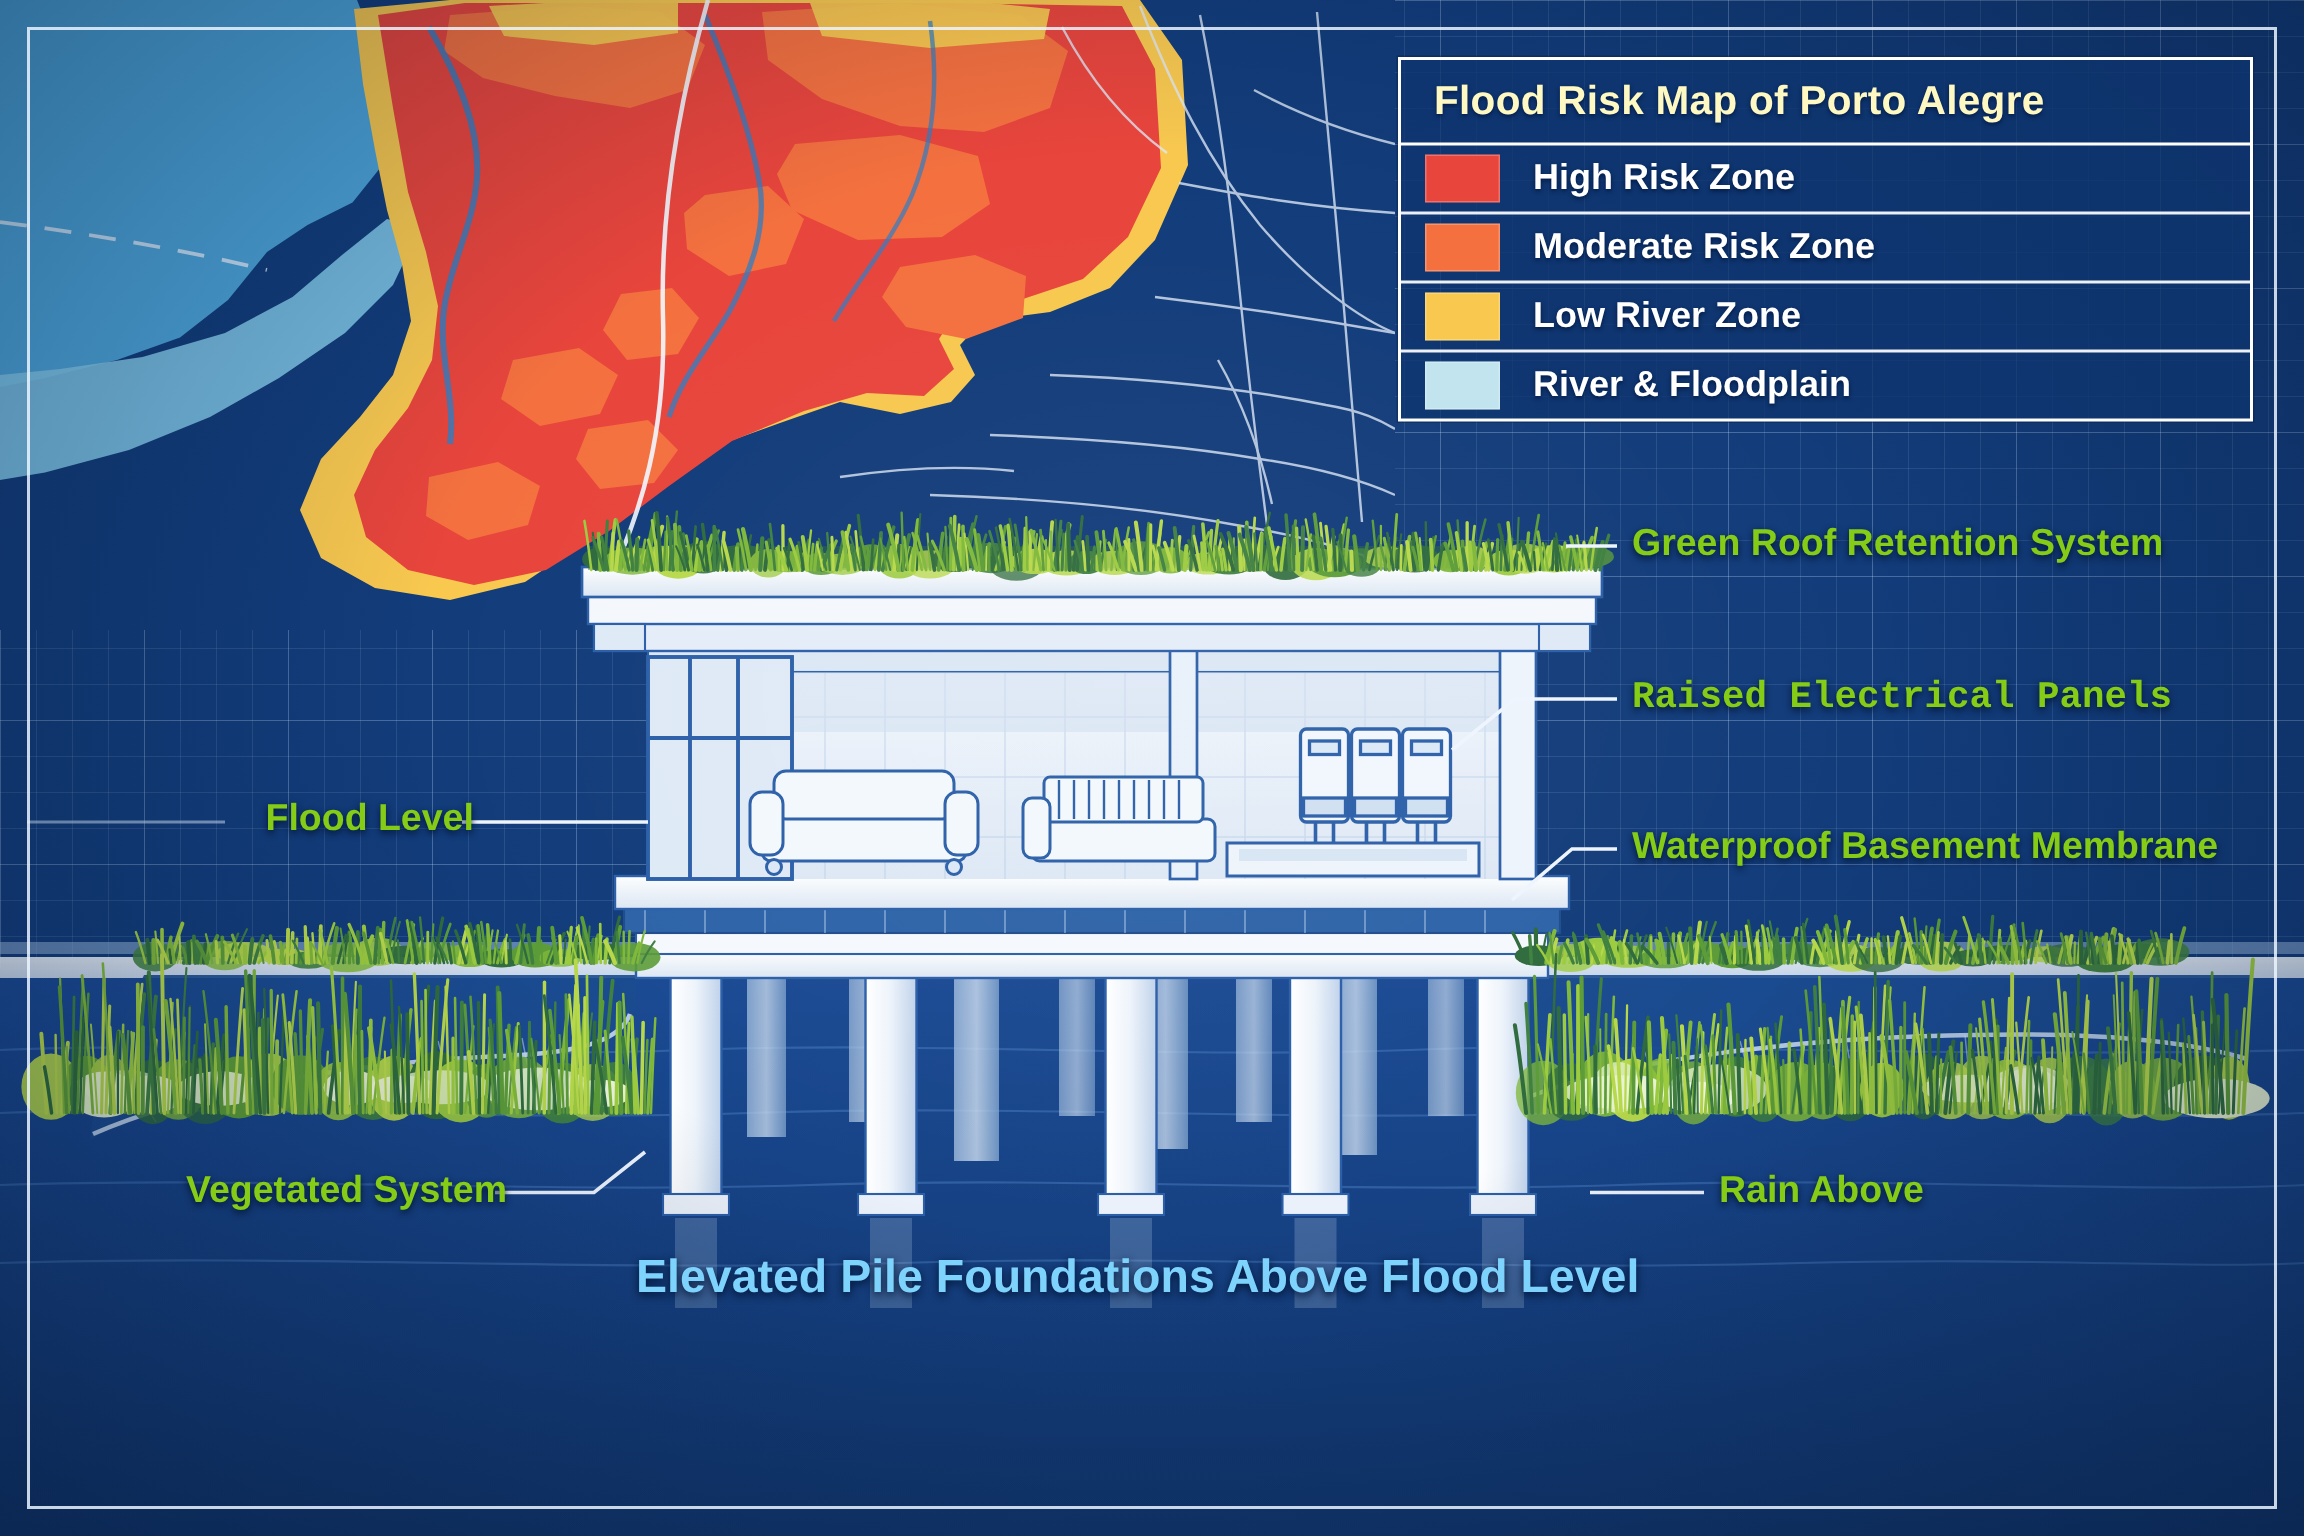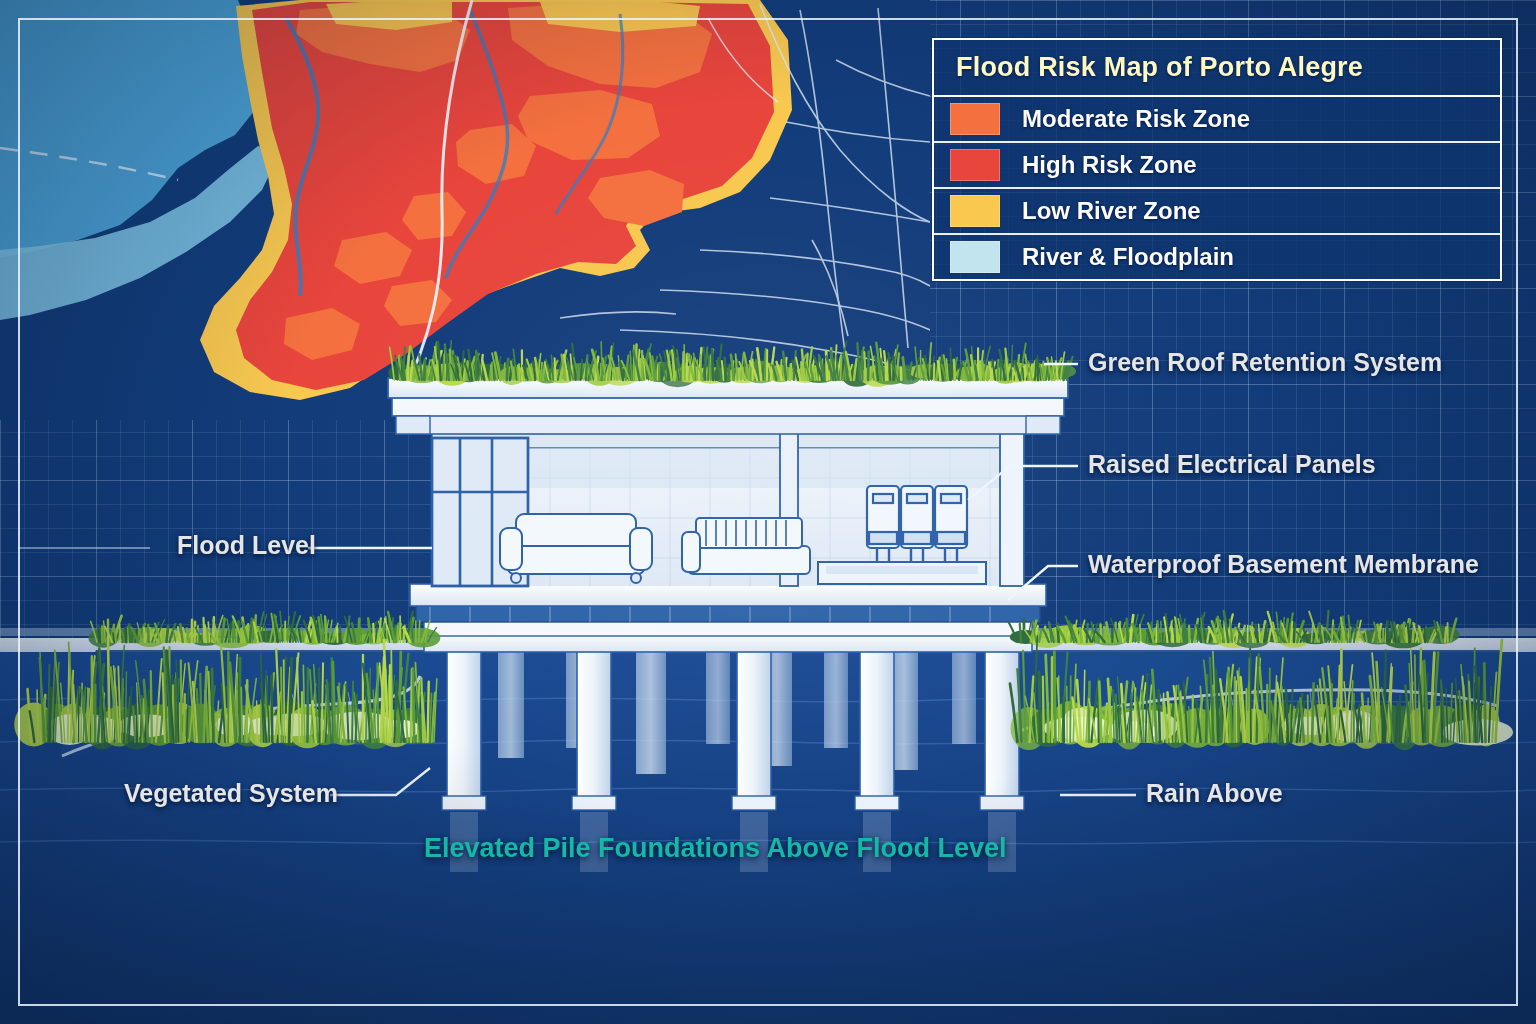--- a/index.html
+++ b/index.html
@@ -46,23 +46,23 @@
     text-shadow:0 1px 3px rgba(0,20,60,.8);
   }
   .legend-row{
     display:flex;align-items:center;height:44px;padding-left:16px;
     border-bottom:2px solid rgba(255,255,255,.92);
   }
   .legend-row:last-child{border-bottom:none;border-radius:14px;}
   .sw{width:48px;height:30px;flex:0 0 auto;margin-right:22px;border:1px solid rgba(255,255,255,.25);}
   .legend-label{color:#fff;font-size:24px;font-weight:600;text-shadow:0 1px 3px rgba(0,20,60,.85);}
   
-  .anno{position:absolute;color:#e5e5e5;font-size:25px;font-weight:600;
+  .anno{position:absolute;color:#84cc16;font-size:25px;font-weight:600;
         white-space:nowrap;text-shadow:0 2px 5px rgba(2,18,48,.95);}
-  .caption{position:absolute;color:#14b8a6;font-size:27px;font-weight:700;
+  .caption{position:absolute;color:#7dd3fc;font-size:31px;font-weight:700;
         white-space:nowrap;text-shadow:0 2px 6px rgba(2,18,48,.95);}
   
   #scene{position:absolute;left:0;top:0;width:1536px;height:1024px;}
 </style>
 </head>
 <body>
 
 <div id="stage">
 
   <div class="grid-fine"></div>
@@ -1615,40 +1615,40 @@
       </g>
     </g>
   </svg>
 
   <div class="vignette"></div>
   <div class="frame"></div>
 
   <div id="legend">
     <div class="legend-title">Flood Risk Map of Porto Alegre</div>
     <div class="legend-row">
+      <span class="sw" style="background:#e8453c"></span>
+      <span class="legend-label">High Risk Zone</span>
+    </div>
+    <div class="legend-row">
       <span class="sw" style="background:#f4703f"></span>
       <span class="legend-label">Moderate Risk Zone</span>
-    </div>
-    <div class="legend-row">
-      <span class="sw" style="background:#e8453c"></span>
-      <span class="legend-label">High Risk Zone</span>
     </div>
     <div class="legend-row">
       <span class="sw" style="background:#f8c84f"></span>
       <span class="legend-label">Low River Zone</span>
     </div>
     <div class="legend-row">
       <span class="sw" style="background:#c2e4ee"></span>
       <span class="legend-label">River &amp; Floodplain</span>
     </div>
   </div>
 
   <div class="anno" style="left:1088px;top:348px;">Green Roof Retention System</div>
 
-  <div class="anno" style="left:1088px;top:450px;">Raised Electrical Panels</div>
+  <div class="anno" style="left:1088px;top:450px;font-family:Liberation Mono, monospace;">Raised Electrical Panels</div>
 
   <div class="anno" style="left:1088px;top:550px;">Waterproof Basement Membrane</div>
 
   <div class="anno" style="left:162px;top:531px;margin-left:15px;">Flood Level</div>
 
   <div class="anno" style="left:124px;top:779px;">Vegetated System</div>
 
   <div class="anno" style="left:1146px;top:779px;">Rain Above</div>
 
   <div class="caption" style="left:424px;top:833px;">Elevated Pile Foundations Above Flood Level</div>

